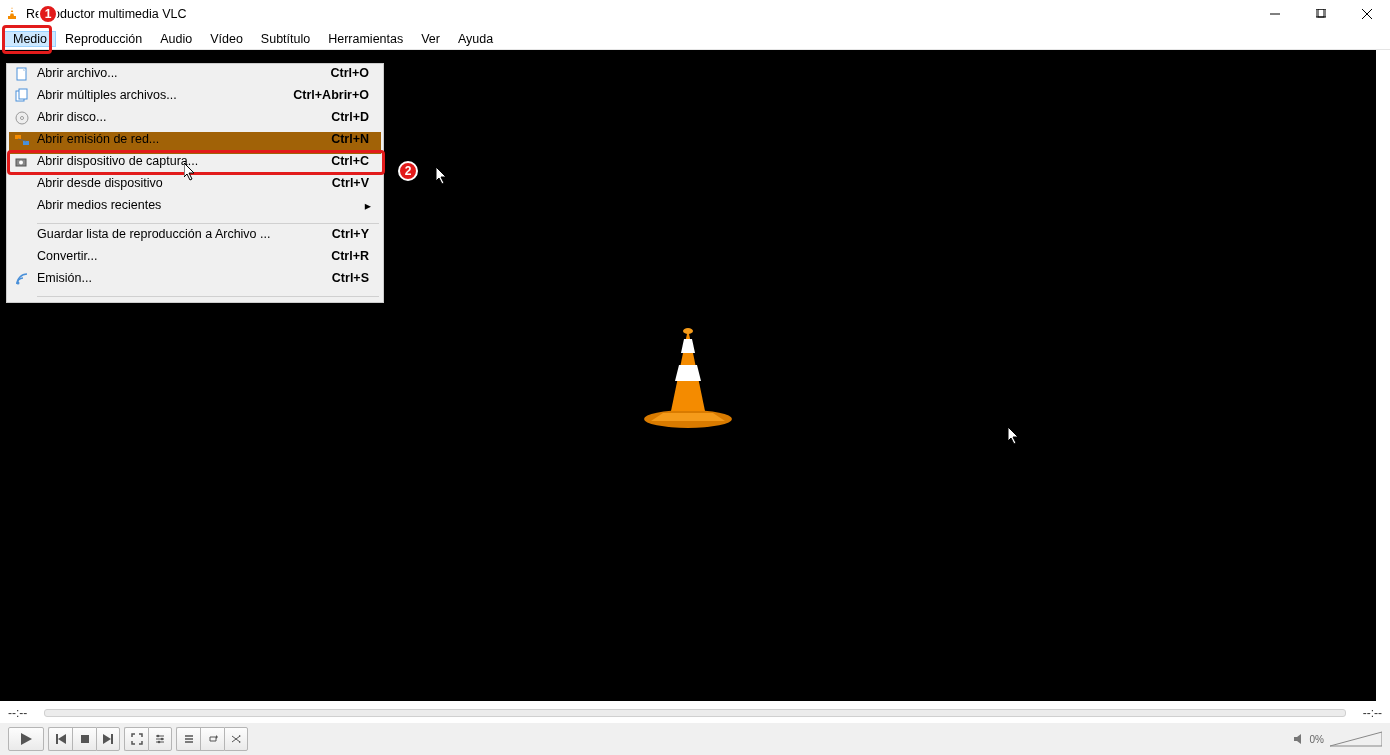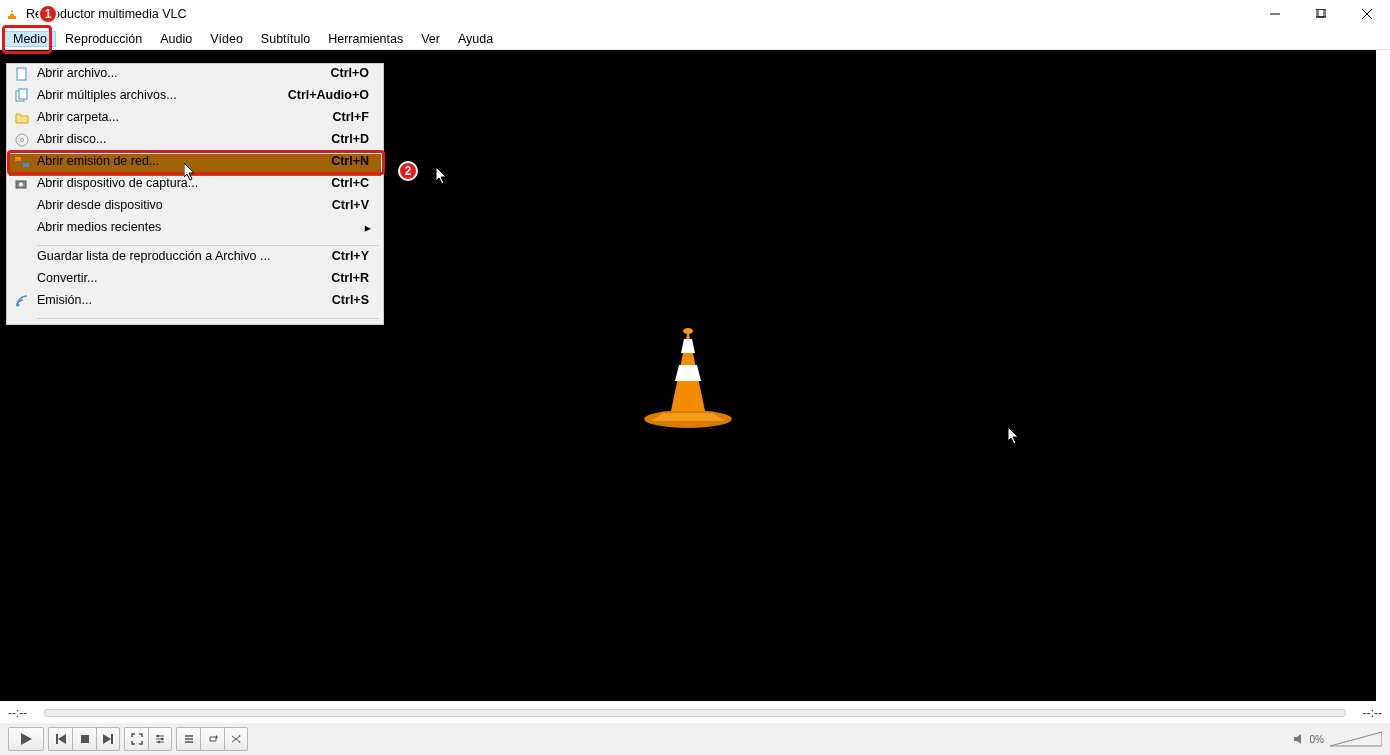--- a/index.html
+++ b/index.html
@@ -126,30 +126,21 @@
     <span class="shortcut">Ctrl+O</span>
   </div>
   <div class="dd-item">
     <span class="dd-icon">
         <svg viewBox="0 0 16 16">
           <rect x="2" y="3" width="8" height="10" fill="#fff" stroke="#4a90d9"></rect>
           <rect x="5" y="1" width="8" height="10" fill="#fff" stroke="#4a90d9"></rect>
         </svg>
       </span>
     <span>Abrir múltiples archivos...</span>
-    <span class="shortcut">Ctrl+Audio+O</span>
-  </div>
-  <div class="dd-item">
-    <span class="dd-icon">
-        <svg viewBox="0 0 16 16">
-          <path d="M2 4h4l1 2h7v7H2z" fill="#ffd e0" stroke="#d9a300" fill-opacity="1" style="fill:#ffe08a"></path>
-        </svg>
-      </span>
-    <span>Abrir carpeta...</span>
-    <span class="shortcut">Ctrl+F</span>
+    <span class="shortcut">Ctrl+Abrir+O</span>
   </div>
   <div class="dd-item">
     <span class="dd-icon">
         <svg viewBox="0 0 16 16">
           <circle cx="8" cy="8" r="6" fill="#eee" stroke="#999"></circle>
           <circle cx="8" cy="8" r="1.5" fill="#fff" stroke="#999"></circle>
         </svg>
       </span>
     <span>Abrir disco...</span>
     <span class="shortcut">Ctrl+D</span>

